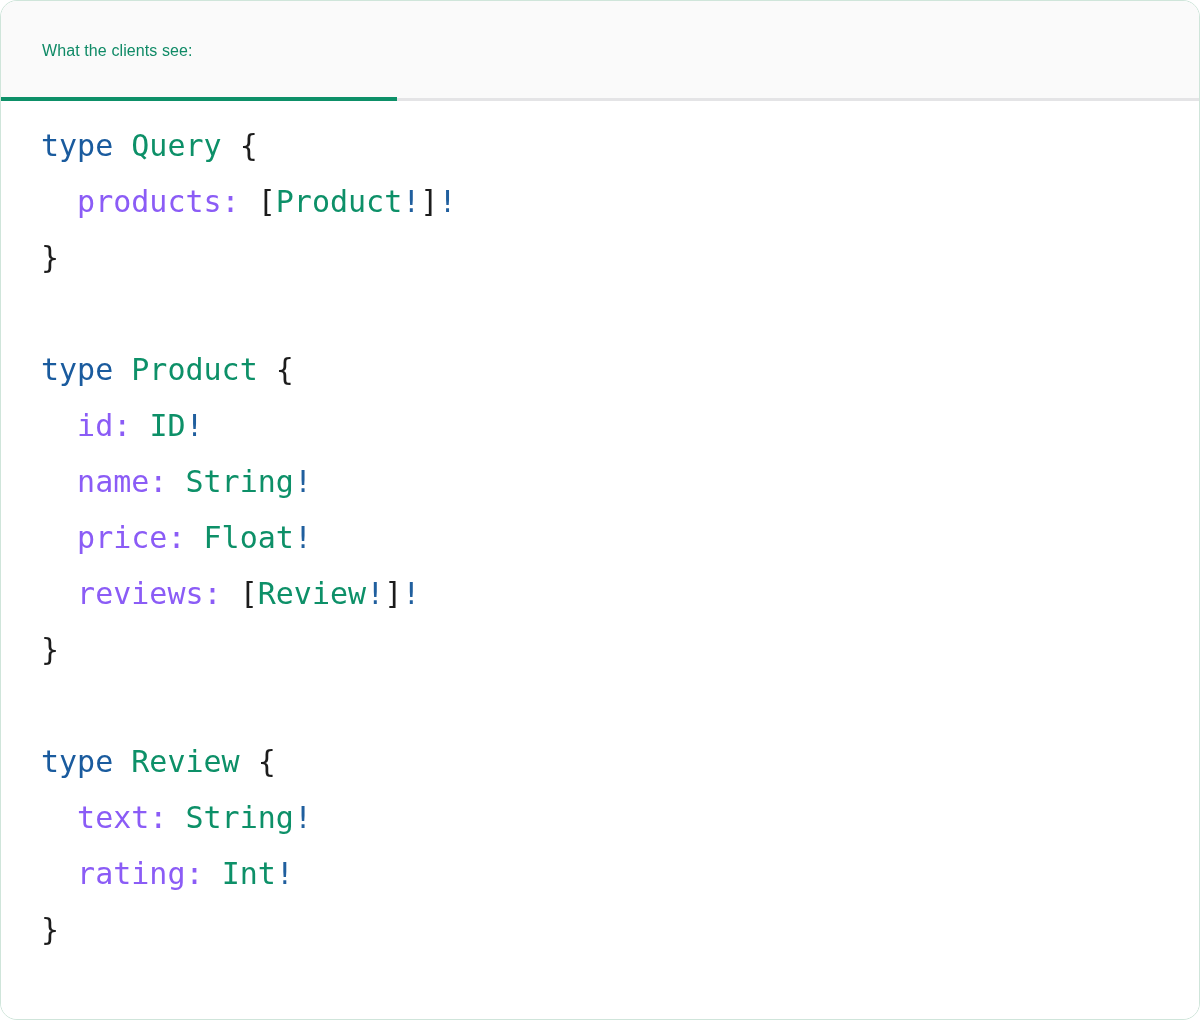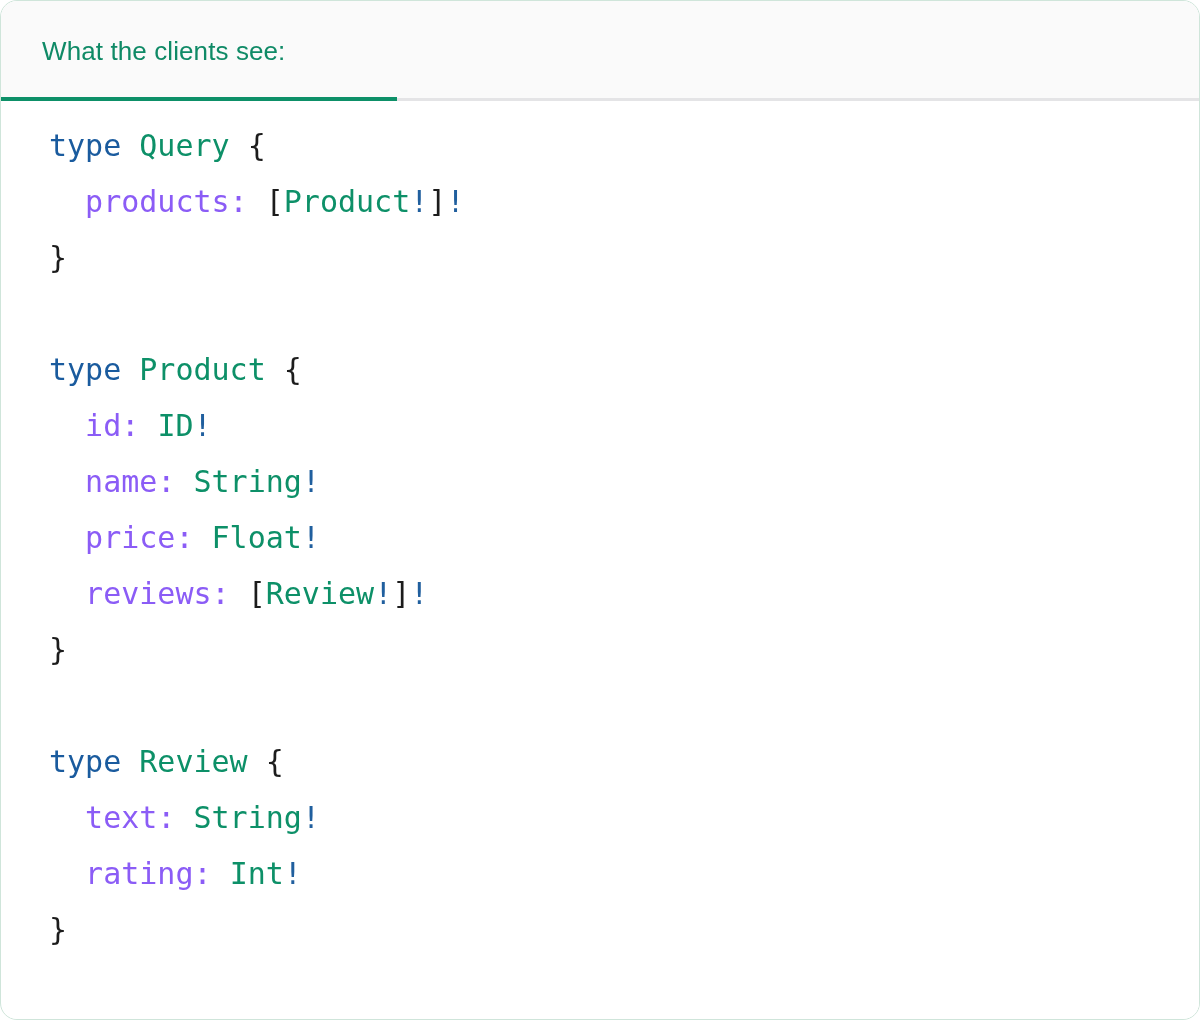--- a/index.html
+++ b/index.html
@@ -38,21 +38,21 @@
   .tab {
     box-sizing: border-box;
     height: 100px;
     display: flex;
     align-items: center;
     padding: 0 20px 0 41px;
     min-width: 396px;
   }
   .tab-label {
     font-family: "Liberation Sans", sans-serif;
-    font-size: 26px;
+    font-size: 16px;
     font-weight: 400;
     letter-spacing: 0.1px;
     color: #0f8a66;
     white-space: nowrap;
   }
   
   .tab-divider {
     position: absolute;
     left: 0;
     right: 0;
@@ -70,21 +70,20 @@
     background: #0d9068;
   }
 
   
   .code-area {
     box-sizing: border-box;
     padding: 17px 40px 0 40px;
     background: #ffffff;
     height: 918px;
     overflow: hidden;
-    margin-left: 8px;
   }
   .code-block {
     margin: 0;
     font-family: "DejaVu Sans Mono", monospace;
     font-size: 30px;
     line-height: 56px;
     white-space: pre;
     color: #1c1c1c;
     letter-spacing: 0px;
   }

